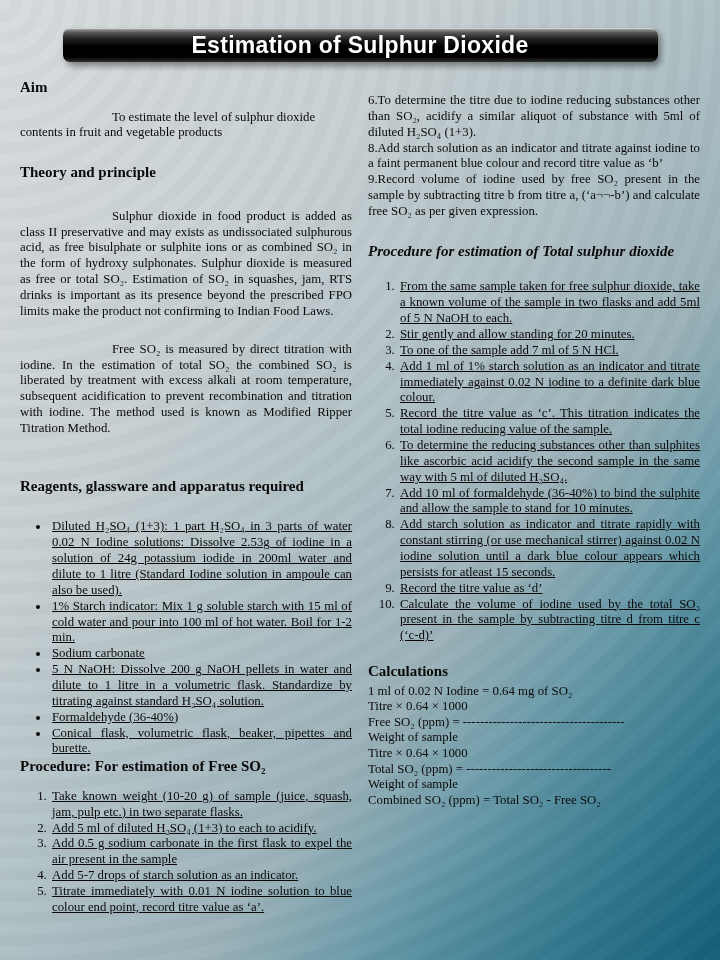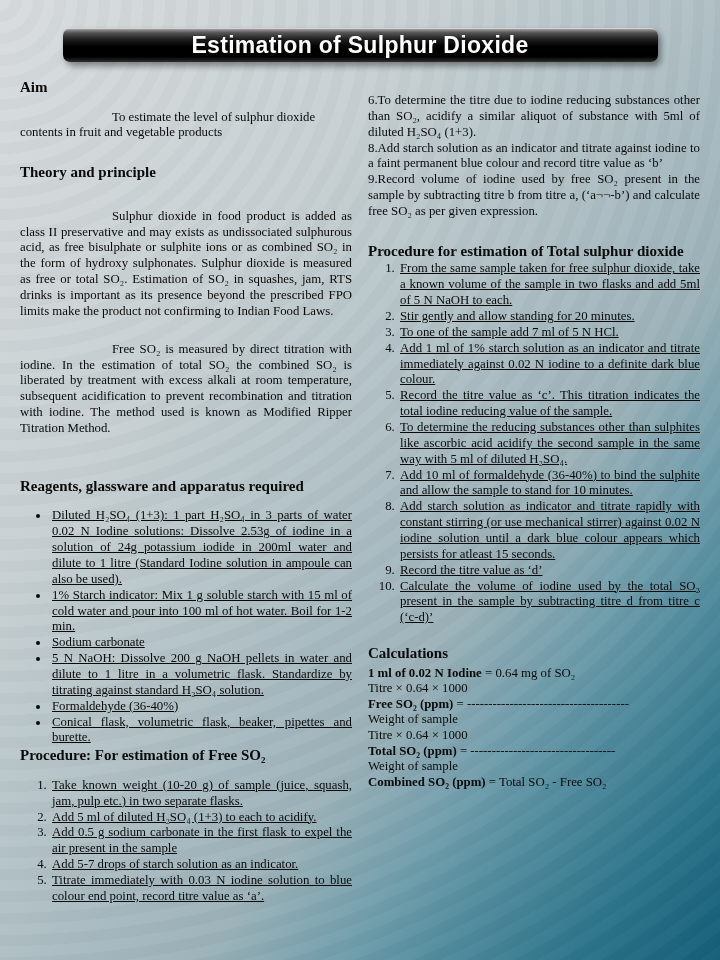--- a/index.html
+++ b/index.html
@@ -31,29 +31,29 @@
   .col-left{padding-top:16px;}
   .col-right{padding-top:31px;}
   h2{font-size:15px;font-weight:bold;line-height:1.3;}
   p{margin:0;text-align:justify;}
   .indent{text-indent:92px;}
   .p-aim{text-align:left;margin:0 0 22px;}
   .h-aim{margin:0 0 12px;}
   .h-theory{margin:0 0 26px;}
   .p-theory1{margin:0 0 22px;}
   .p-theory2{margin:0 0 40px;}
-  .h-reagents{margin:0 0 12px;}
+  .h-reagents{margin:0 0 23px;}
   .h-procfree{margin:0 0 12px;}
-  .h-proctotal{margin:22px 0 0;text-align:justify;}
+  .h-proctotal{margin:22px 0 18px;text-align:justify;font-style:italic;}
   .h-calc{margin:18px 0 2px;}
   ul,ol{margin:0;padding-left:30px;text-decoration:underline;}
   li{text-align:justify;padding-left:2px;}
   ul{list-style-type:disc;}
   .calc-line{text-align:left;line-height:1.22;}
-  b{font-weight:bold;}
+  b{font-weight:normal;}
 </style>
 </head>
 <body>
 
 <div class="banner">
   <h1>Estimation of Sulphur Dioxide</h1>
 </div>
 
 <div class="cols">
 
@@ -76,21 +76,21 @@
         <li>Conical flask, volumetric flask, beaker, pipettes and burette.</li>
       </ul>
 
     <h2 class="h-procfree">Procedure:  For  estimation  of Free SO₂</h2>
     <ol>
 
     <li>Take known weight (10-20  g) of sample (juice, squash, jam,  pulp etc.) in two separate flasks.</li>
         <li>Add 5 ml  of diluted H₂SO₄ (1+3)  to each to acidify.</li>
         <li>Add 0.5  g sodium carbonate in the first flask  to expel  the air present in the sample</li>
         <li>Add 5-7  drops of starch solution as  an indicator.</li>
-        <li>Titrate immediately  with 0.03  N iodine solution to blue colour end point, record titre value as ‘a’.</li>
+        <li>Titrate immediately  with 0.01  N iodine solution to blue colour end point, record titre value as ‘a’.</li>
       </ol>
   </div>
 
   <div class="col col-right">
     <div>
 
     <p>6.To determine the titre due to iodine reducing substances other than SO₂, acidify a similar aliquot of substance with 5ml of diluted H₂SO₄ (1+3).</p>
         <p>8.Add starch solution as an indicator and titrate against iodine to a faint permanent blue colour and record titre value as ‘b’</p>
         <p>9.Record volume of iodine used by free SO₂ present in the sample by subtracting titre b from titre a, (‘a¬¬-b’) and calculate free SO₂ as per given expression.</p>
       </div>

